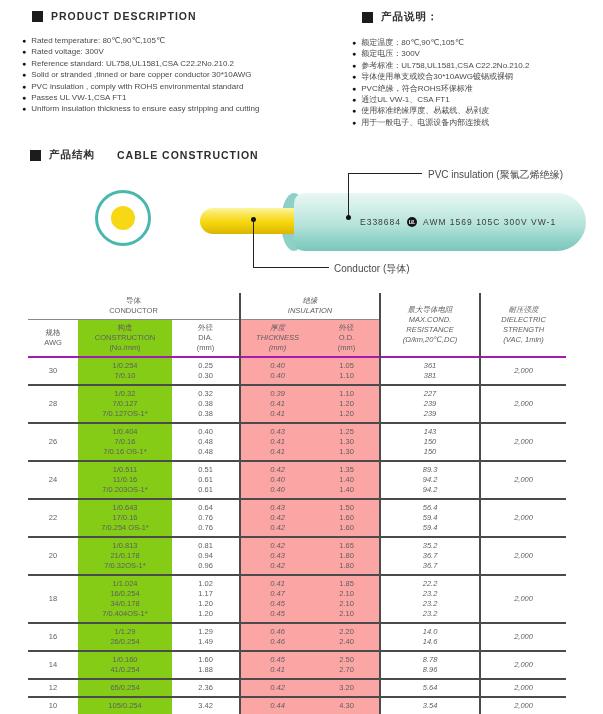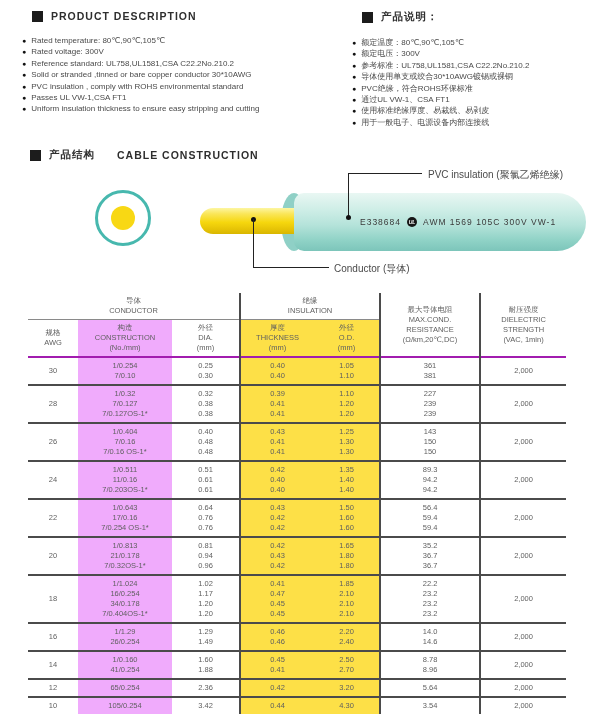--- a/index.html
+++ b/index.html
@@ -43,23 +43,23 @@
   .dlabel{font-size:10px;color:#4a4a4a;white-space:nowrap;}
   
   table.spec{border-collapse:collapse;table-layout:fixed;width:538px;border-bottom:2px solid #4b4b4b;}
   table.spec th,table.spec td{
     font-weight:normal;text-align:center;vertical-align:middle;
     font-size:7.5px;line-height:10px;color:#5f5f5f;padding:3px 1px;
   }
   thead th{padding:4px 1px;}
   thead{border-bottom:2px solid #a21caf;}
   .grp-th{border-bottom:1px solid #8a8a8a;}
-  .yellow-bg{background:#f0abfc;}
-  .blue-bg{background:#fde047;}
-  .vline{border-left:2px solid #4b4b4b;}
+  .yellow-bg{background:#84cc16;}
+  .blue-bg{background:#fca5a5;}
+  .vline{border-left:2px solid #4b4b4b;font-style:italic;}
   tbody tr + tr{border-top:2px solid #4b4b4b;}
   td div{white-space:nowrap;}
 </style>
 </head>
 <body>
 
 <div class="abs" style="left:22px;top:10px;width:330px;">
   <div class="sec-title">
     <span class="sq"></span>
     <span class="t">PRODUCT  DESCRIPTION</span>

